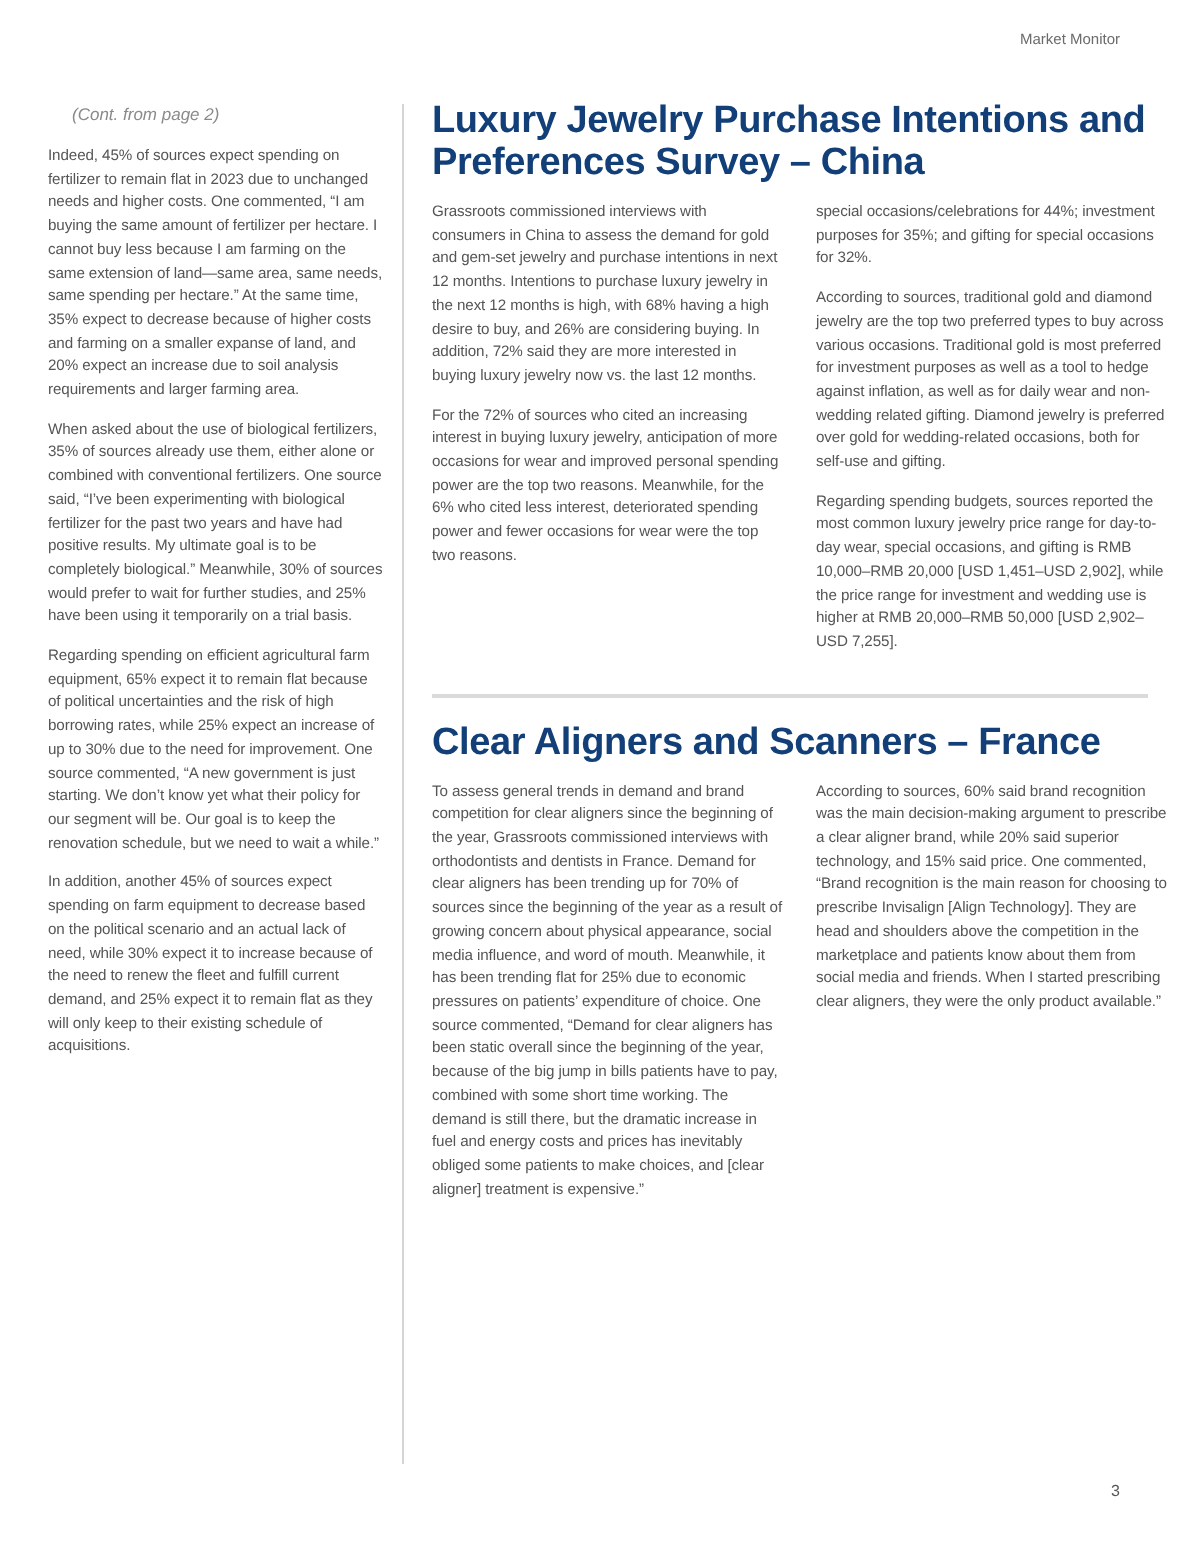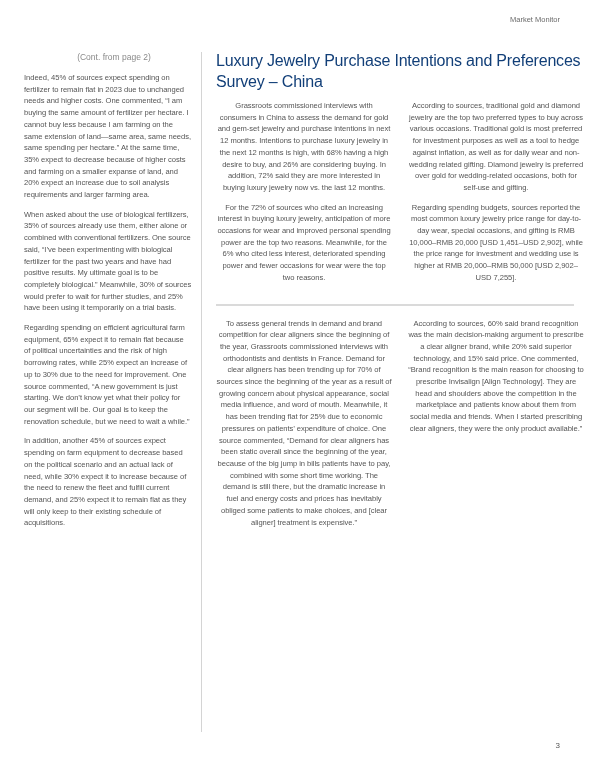--- a/index.html
+++ b/index.html
@@ -1,25 +1,25 @@
 <!DOCTYPE html>
 <html><head>
   <meta charset="utf-8">
   <style>
     html, body { margin: 0; padding: 0; background: #ffffff; }
     body { width: 600px; height: 776px; position: relative; overflow: hidden;
            font-family: "Liberation Sans", sans-serif; color: #4a4a4a; }
     .header-label { position: absolute; top: 15px; right: 40px; font-size: 7.5px; color: #6b6b6b; }
     .col-left { position: absolute; left: 24px; top: 52px; width: 168px; }
-    .cont-note { font-size: 8.5px; color: #8a8a8a; margin: 0 0 10px 12px; text-align: center; }
+    .cont-note { font-size: 8.5px; font-style: italic; color: #8a8a8a; margin: 0 0 10px 12px; }
     .vdivider { position: absolute; left: 201px; top: 52px; width: 1px; height: 680px; background: #d4d4d4; }
     p.body { font-size: 7.6px; line-height: 11.7px; margin: 0 0 8px 0; color: #555555; letter-spacing: -0.05px; }
     .right-area { position: absolute; left: 216px; top: 50px; width: 370px; }
-    h1.section { font-size: 16px; line-height: 21px; font-weight: normal; color: #123f78; margin: 0 0 8px 0; letter-spacing: -0.2px; }
-    .two-col { display: flex; gap: 16px; text-align: center; }
+    h1.section { font-size: 19px; line-height: 21px; font-weight: bold; color: #123f78; margin: 0 0 8px 0; letter-spacing: -0.2px; }
+    .two-col { display: flex; gap: 16px; }
     .two-col .col { width: 176px; }
     .hdivider { height: 2px; background: #dadada; margin: 12px 12px 12px 0; }
     .page-number { position: absolute; right: 40px; bottom: 26px; font-size: 8px; color: #555; }
   </style>
 </head>
 <body>
 
 <div class="header-label">Market Monitor</div>
 
 <div class="col-left">
@@ -34,29 +34,31 @@
 
 <div class="right-area">
   <section>
     <h1 class="section">Luxury Jewelry Purchase Intentions and Preferences Survey – China</h1>
     <div class="two-col">
       <div class="col">
         <p class="body">Grassroots commissioned interviews with consumers in China to assess the demand for gold and gem-set jewelry and purchase intentions in next 12 months. Intentions to purchase luxury jewelry in the next 12 months is high, with 68% having a high desire to buy, and 26% are considering buying. In addition, 72% said they are more interested in buying luxury jewelry now vs. the last 12 months.</p>
         <p class="body">For the 72% of sources who cited an increasing interest in buying luxury jewelry, anticipation of more occasions for wear and improved personal spending power are the top two reasons. Meanwhile, for the 6% who cited less interest, deteriorated spending power and fewer occasions for wear were the top two reasons.</p>
       </div>
       <div class="col">
+        <p class="body">special occasions/celebrations for 44%; investment purposes for 35%; and gifting for special occasions for 32%.</p>
         <p class="body">According to sources, traditional gold and diamond jewelry are the top two preferred types to buy across various occasions. Traditional gold is most preferred for investment purposes as well as a tool to hedge against inflation, as well as for daily wear and non-wedding related gifting. Diamond jewelry is preferred over gold for wedding-related occasions, both for self-use and gifting.</p>
         <p class="body">Regarding spending budgets, sources reported the most common luxury jewelry price range for day-to-day wear, special occasions, and gifting is RMB 10,000–RMB 20,000 [USD 1,451–USD 2,902], while the price range for investment and wedding use is higher at RMB 20,000–RMB 50,000 [USD 2,902–USD 7,255].</p>
       </div>
     </div>
   </section>
 
   <div class="hdivider"></div>
 
   <section>
+    <h1 class="section">Clear Aligners and Scanners – France</h1>
     <div class="two-col">
       <div class="col">
         <p class="body">To assess general trends in demand and brand competition for clear aligners since the beginning of the year, Grassroots commissioned interviews with orthodontists and dentists in France. Demand for clear aligners has been trending up for 70% of sources since the beginning of the year as a result of growing concern about physical appearance, social media influence, and word of mouth. Meanwhile, it has been trending flat for 25% due to economic pressures on patients’ expenditure of choice. One source commented, “Demand for clear aligners has been static overall since the beginning of the year, because of the big jump in bills patients have to pay, combined with some short time working. The demand is still there, but the dramatic increase in fuel and energy costs and prices has inevitably obliged some patients to make choices, and [clear aligner] treatment is expensive.”</p>
       </div>
       <div class="col">
         <p class="body">According to sources, 60% said brand recognition was the main decision-making argument to prescribe a clear aligner brand, while 20% said superior technology, and 15% said price. One commented, “Brand recognition is the main reason for choosing to prescribe Invisalign [Align Technology]. They are head and shoulders above the competition in the marketplace and patients know about them from social media and friends. When I started prescribing clear aligners, they were the only product available.”</p>
       </div>
     </div>
   </section>
 </div>

